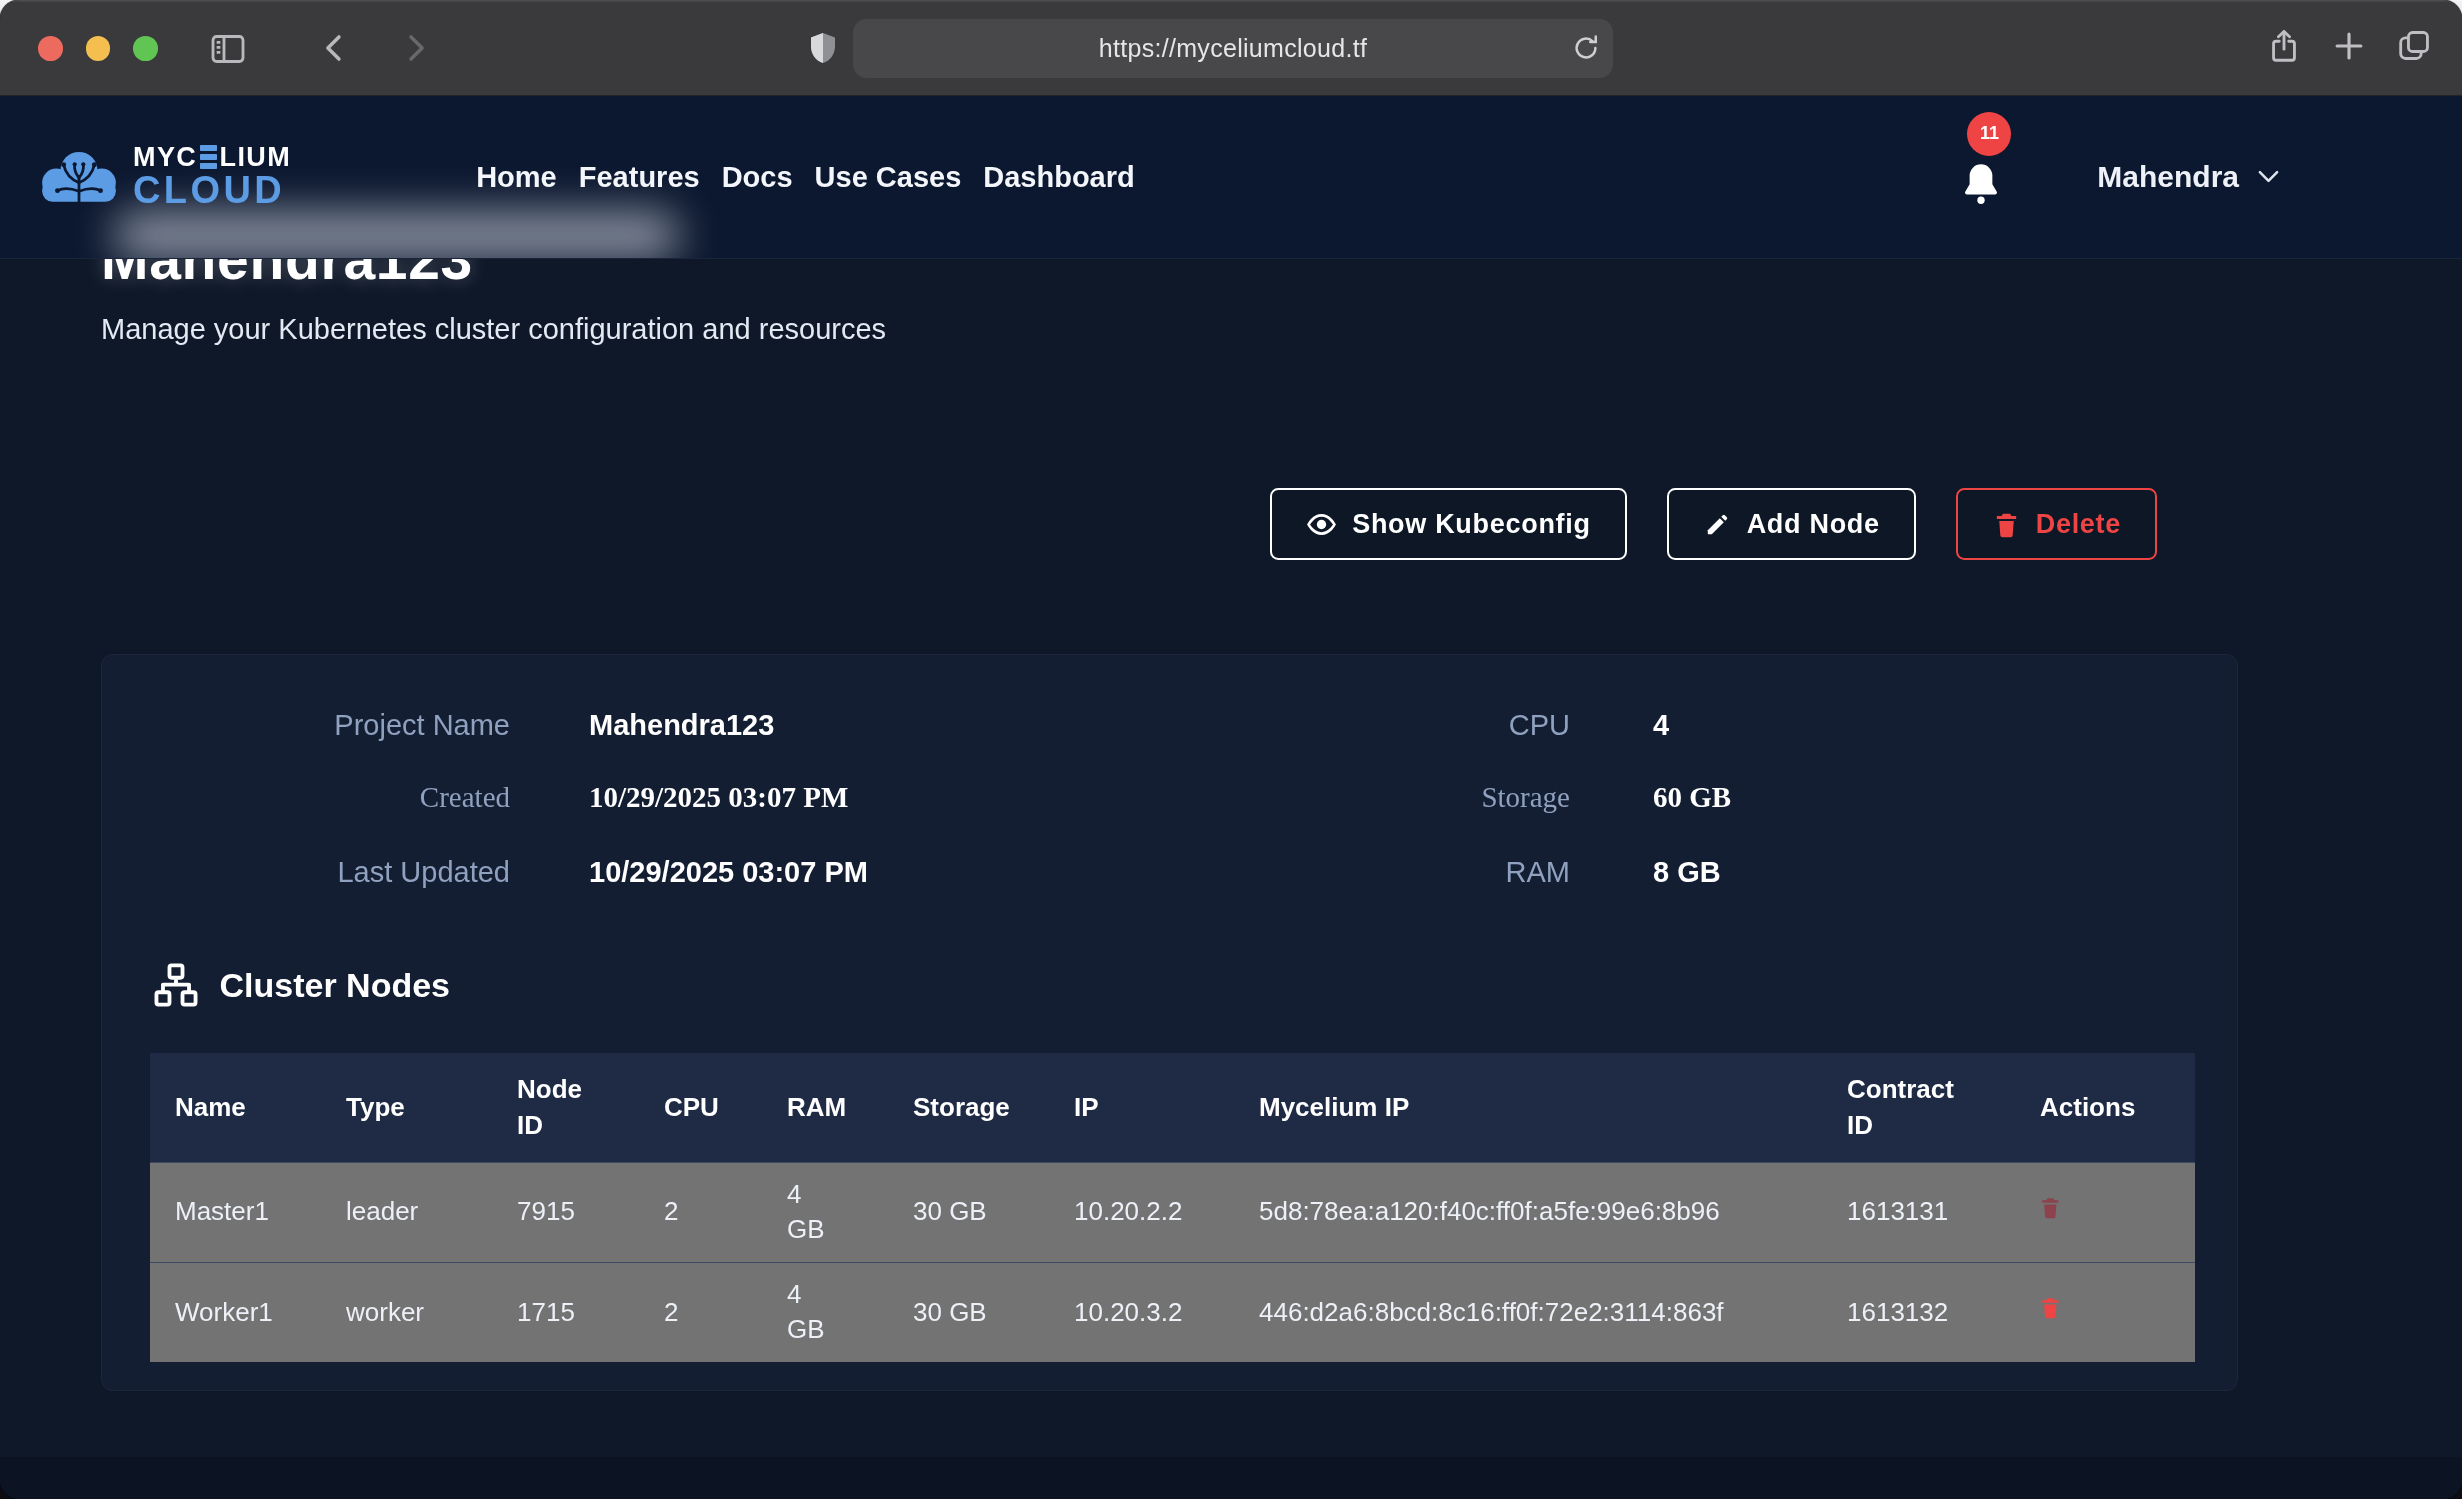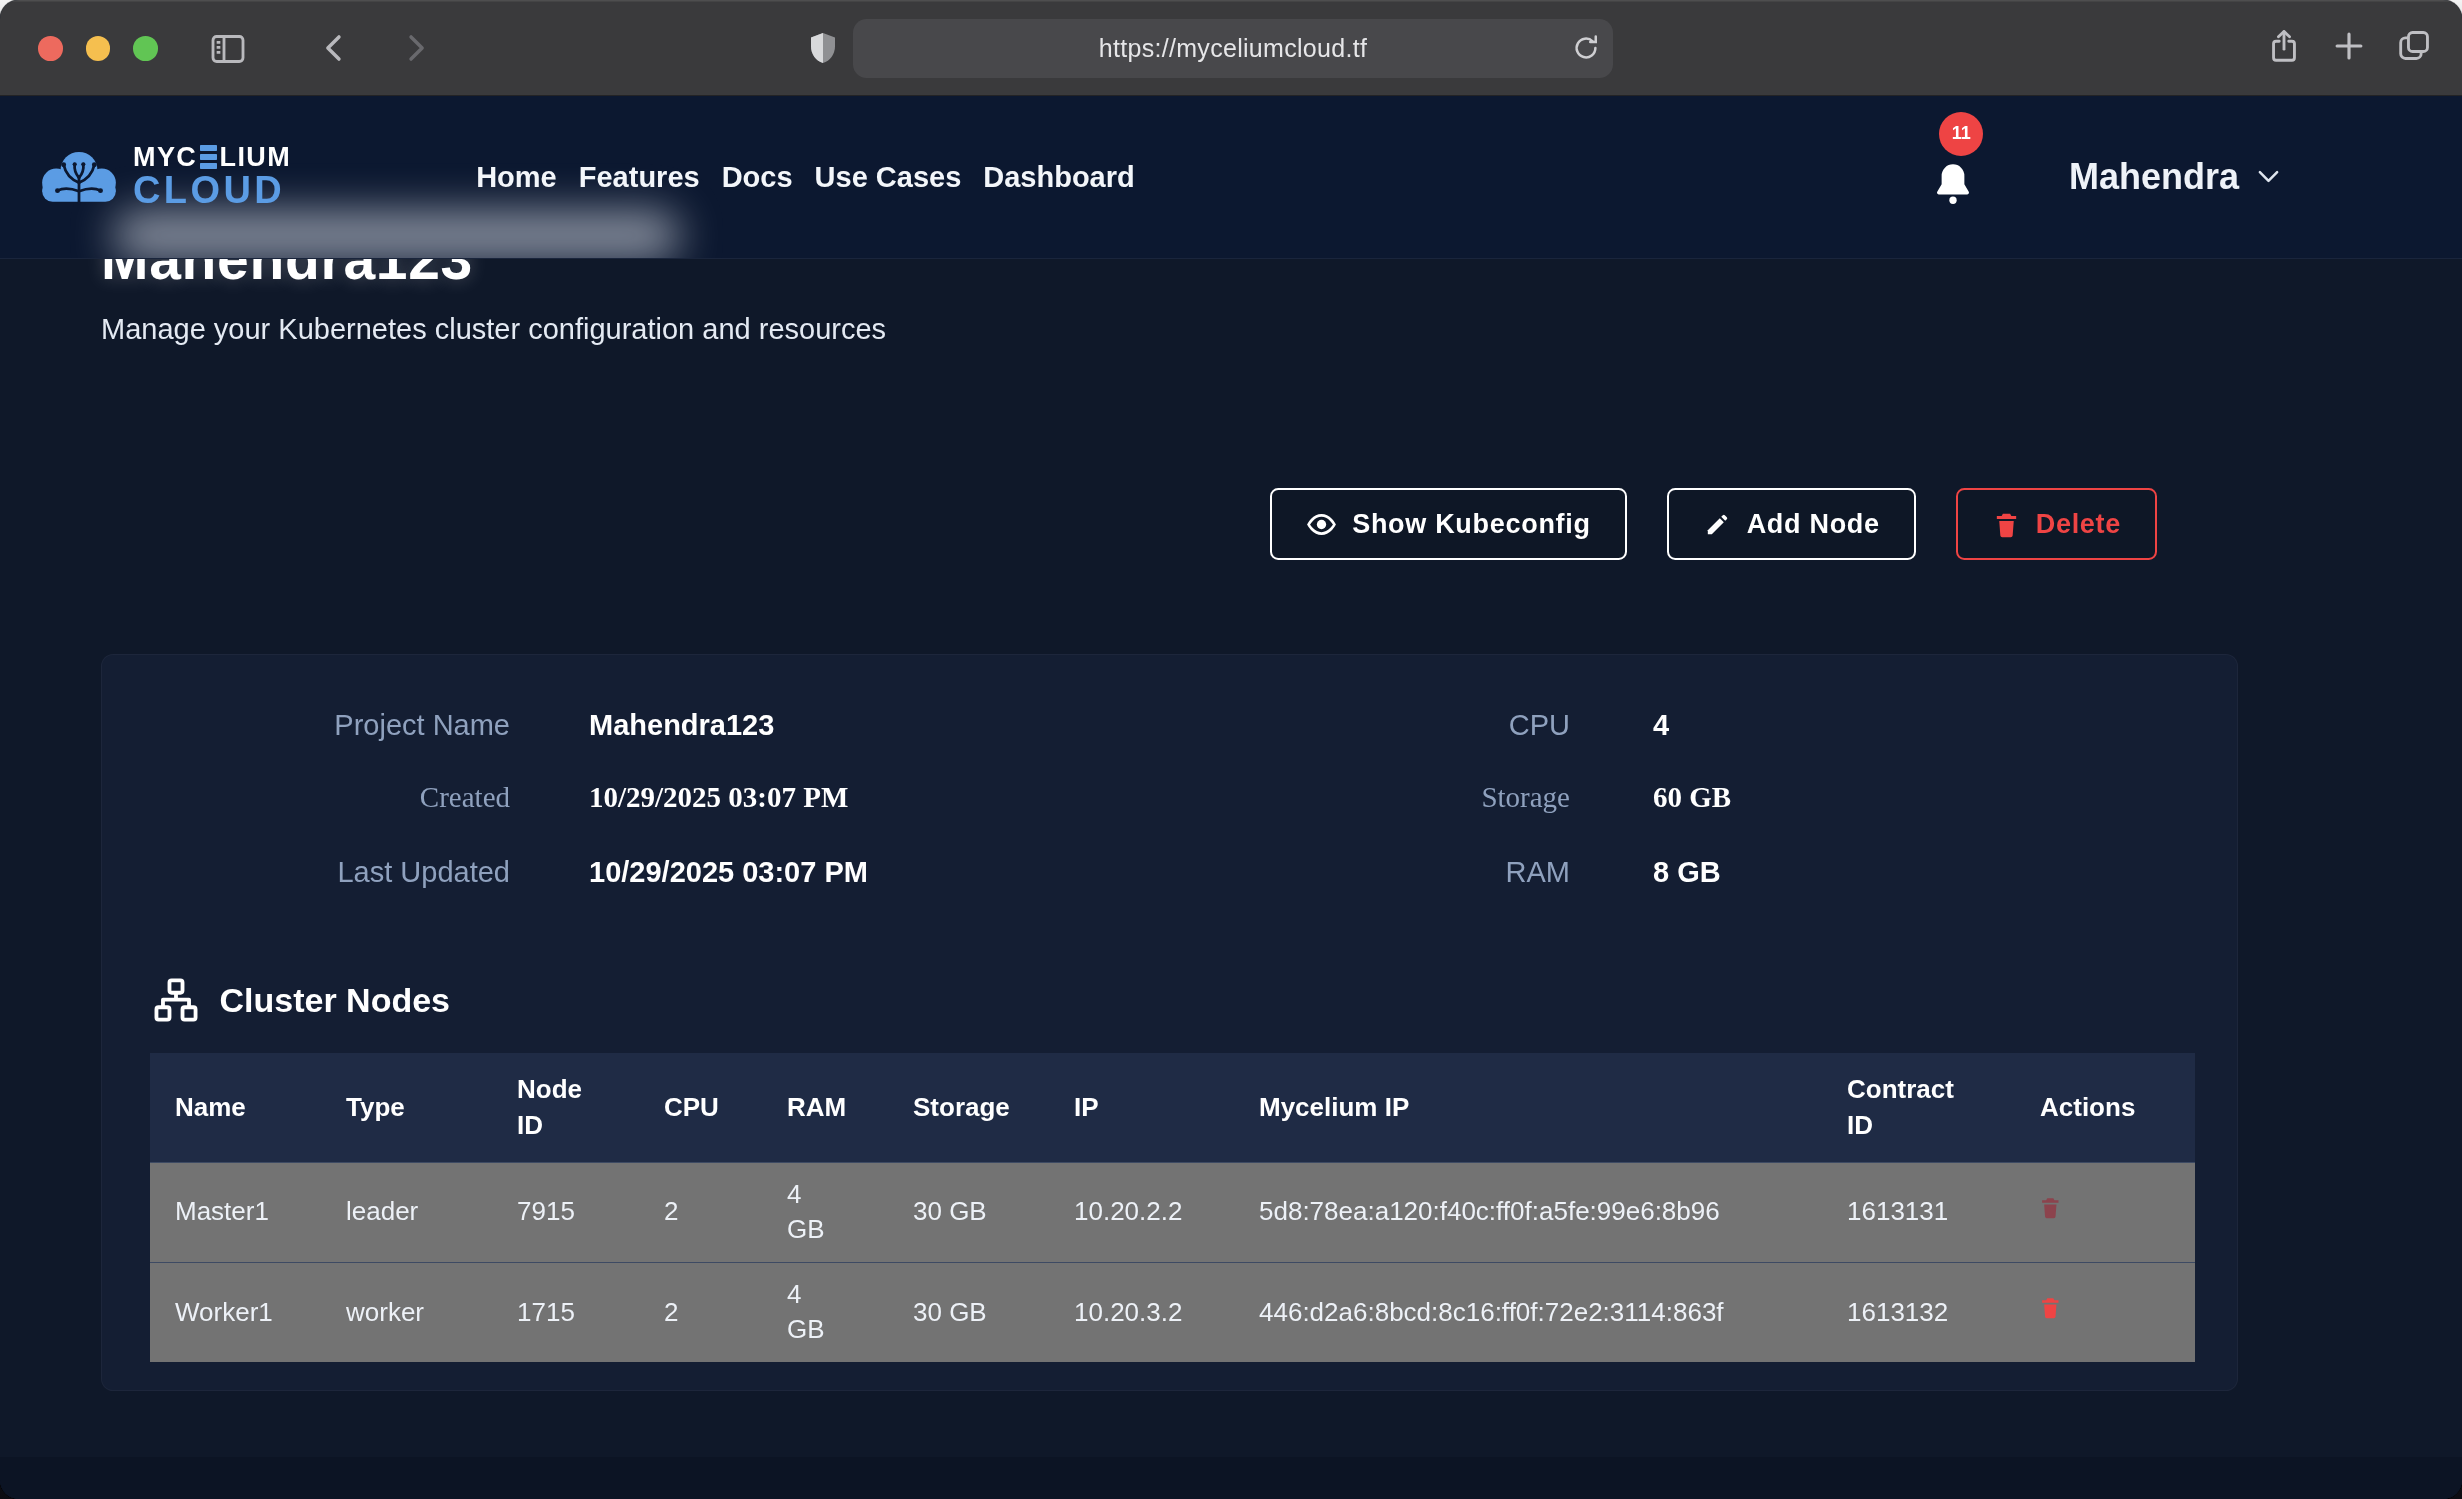--- a/index.html
+++ b/index.html
@@ -73,21 +73,21 @@
   .nav-right { margin-left: auto; margin-right: 182px; display: flex; align-items: center; gap: 94px; position: relative; }
   .bell-wrap { position: relative; width: 44px; height: 65px; }
   .bell-wrap svg { position: absolute; left: 0; bottom: 0; }
   .badge {
     position: absolute; left: 8.2px; top: -33px; min-width: 44px; height: 44px; padding: 0 5.5px;
     background: #ee4444; border-radius: 50%;
     display: flex; align-items: center; justify-content: center;
     color: #fff; font-size: 18px; font-weight: 700;
   }
   .user { display: flex; align-items: center; gap: 18px; cursor: pointer; }
-  .user-name { font-size: 36px; font-weight: 600; color: #eef2f8; }
+  .user-name { font-size: 30px; font-weight: 600; color: #eef2f8; }
   .user .chev { color: #dfe5ee; }
 
   
   .page-title {
     position: absolute; left: 101px; top: 135px; z-index: 1;
     font-size: 57px; font-weight: 700; color: #ffffff; letter-spacing: 0.7px; line-height: 1;
     text-shadow: 0 0 18px rgba(255,255,255,.25);
   }
   .page-subtitle {
     position: absolute; left: 101px; top: 217px; z-index: 1;
@@ -115,21 +115,21 @@
   }
   .kv-label { position: absolute; width: 342px; text-align: right; font-size: 29px; color: #8fa1be; line-height: 1.2; }
   .kv-value { position: absolute; font-size: 29px; font-weight: 600; color: #ffffff; line-height: 1.2; }
   .lft-lbl { left: 66px; }
   .lft-val { left: 487px; }
   .rgt-lbl { left: 1126px; }
   .rgt-val { left: 1551px; }
   .row-a { top: 53px; } .row-b { top: 125px; font-family: Liberation Serif, serif; } .row-c { top: 200px; }
 
   
-  .cluster-head { position: absolute; left: 51px; top: 322px; display: flex; align-items: center; gap: 20.5px; color: #ffffff; }
+  .cluster-head { position: absolute; left: 51px; top: 307px; display: flex; align-items: center; gap: 20.5px; color: #ffffff; }
   .cluster-head svg { display: block; }
   .cluster-title { font-size: 34px; font-weight: 700; color: #ffffff; }
 
   table.nodes {
     position: absolute; left: 48px; top: 398px; width: 2044px;
     border-collapse: collapse; table-layout: fixed;
     background: #737373;
   }
   table.nodes thead tr { background: #1f2b45; height: 109px; }
   table.nodes th {

